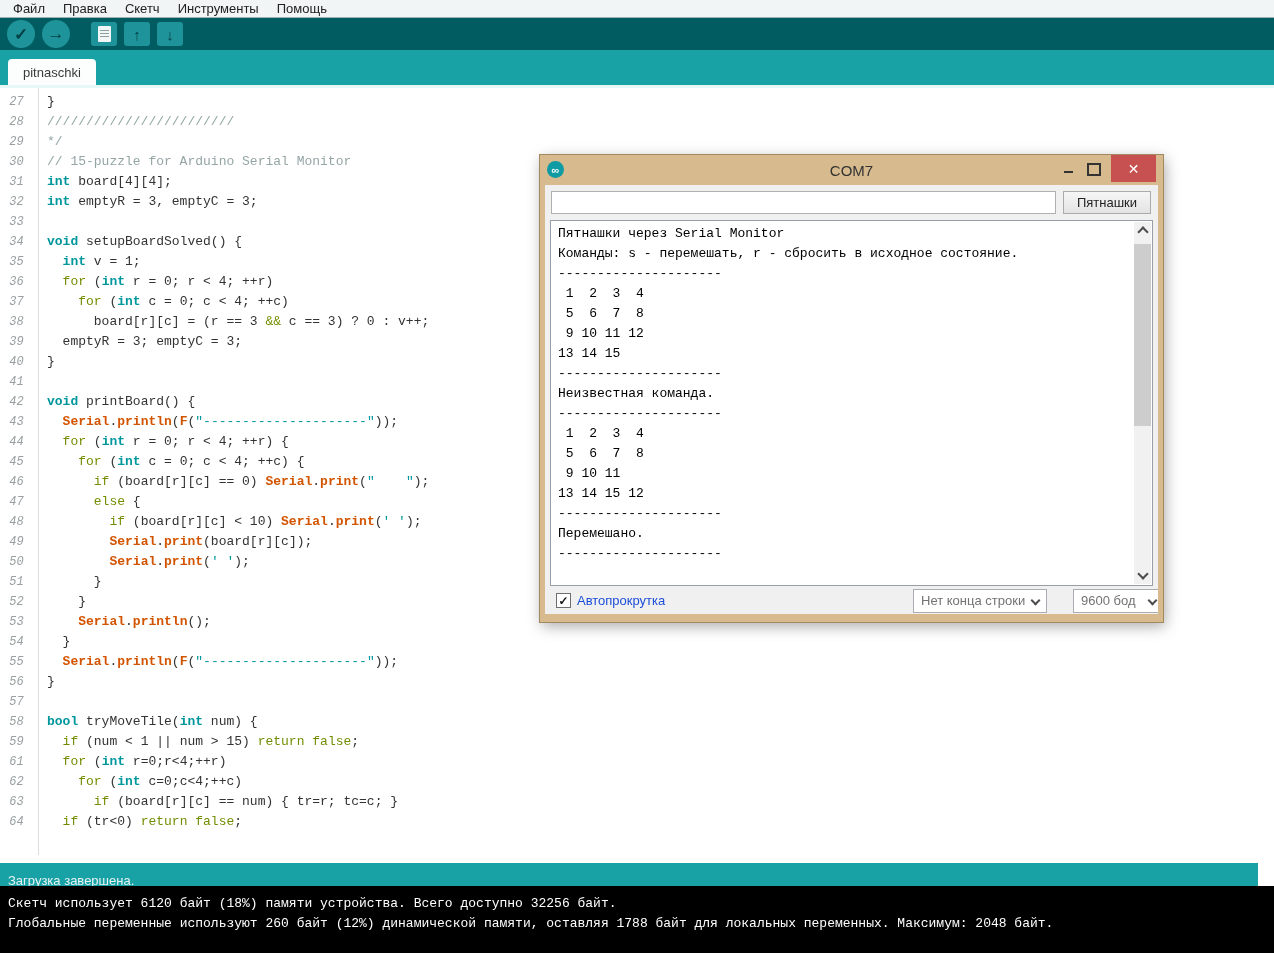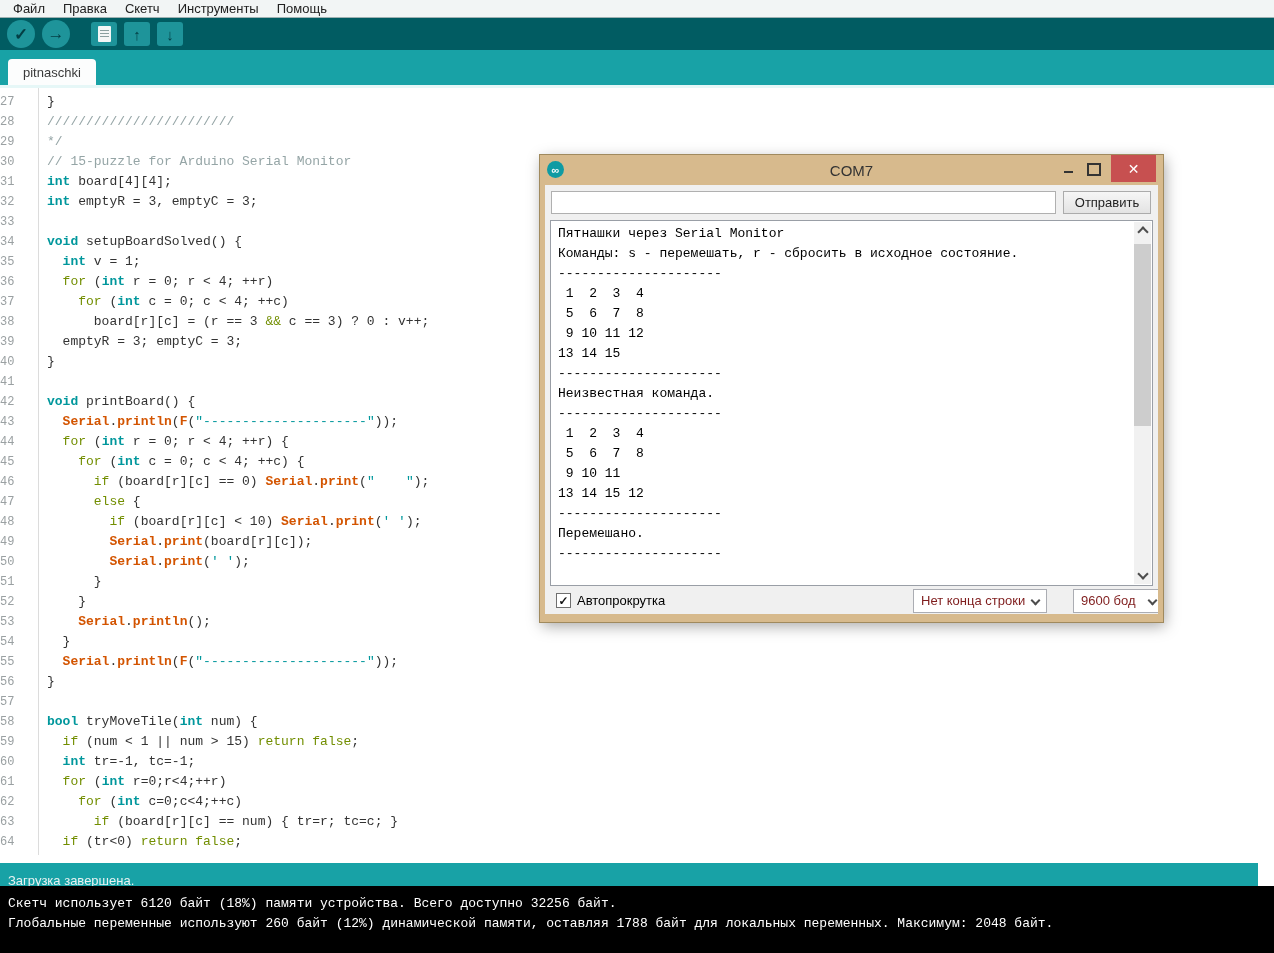--- a/index.html
+++ b/index.html
@@ -30,21 +30,21 @@
   .tab{position:absolute;left:8px;bottom:0;height:26px;background:#fcfdfd;border-radius:4px 4px 0 0;
        padding:0 15px;font-size:13px;color:#3a3a3a;display:flex;align-items:center;}
 
   
   .editor{position:absolute;top:85px;left:0;right:0;height:767px;background:#fff;overflow:hidden;
           border-top:3px solid #e6f7f7;font-family:"Liberation Mono","DejaVu Sans Mono",monospace;
           font-size:13px;}
   .editor::before{content:"";position:absolute;left:38px;top:0;bottom:0;width:1px;background:#dcdcdc;}
   .code-row{display:flex;height:20px;line-height:20px;}
   .code-row.clipped{margin-top:-16px;}
-  .ln{width:33px;flex:none;text-align:left;padding-right:5px;color:#9aa0a2;font-size:12px;}
+  .ln{width:33px;flex:none;text-align:center;padding-right:5px;color:#9aa0a2;font-size:12px;font-style:italic;}
   .codetext{padding-left:9px;white-space:pre;color:#333;}
   .tok-p{color:#333;}
   .tok-t{color:var(--c-keyword_teal);font-weight:bold;}
   .tok-k{color:var(--c-keyword_olive);}
   .tok-o{color:var(--c-keyword_olive);}
   .tok-f{color:var(--c-function_orange);font-weight:bold;}
   .tok-fn{color:var(--c-function_orange);font-weight:bold;}
   .tok-s{color:var(--c-string_teal);}
   .tok-c{color:var(--c-comment_gray);}
 
@@ -90,23 +90,23 @@
   .sm-thumb{position:absolute;left:0;top:22px;width:17px;height:182px;background:#cdcdcd;cursor:pointer;}
   .chev{display:inline-block;width:6px;height:6px;border-right:2px solid #4d4d4d;
         border-bottom:2px solid #4d4d4d;}
   .chev.up{transform:rotate(-135deg);margin-top:3px;}
   .chev.down{transform:rotate(45deg);margin-bottom:3px;}
   .sm-bottom{position:absolute;left:0;right:0;bottom:0;height:27px;background:#f0f0f0;
              display:flex;align-items:center;overflow:hidden;}
   .sm-check{width:13px;height:13px;background:#fff;border:1px solid #6f6f6f;margin-left:11px;
             display:flex;align-items:center;justify-content:center;font-size:12px;font-weight:bold;
             color:#111;cursor:pointer;flex:none;}
-  .sm-checklabel{margin-left:6px;font-size:13px;color:#000000;}
+  .sm-checklabel{margin-left:6px;font-size:13px;color:#1d4ed8;}
   .sm-select{height:22px;background:#fff;border:1px solid #abadb3;display:flex;align-items:center;
-             font-size:13px;color:#7f1d1d;padding:0 20px 0 7px;position:relative;cursor:pointer;flex:none;
+             font-size:13px;color:#737373;padding:0 20px 0 7px;position:relative;cursor:pointer;flex:none;
              white-space:nowrap;}
   .sm-select .chev{position:absolute;right:7px;top:7px;width:5px;height:5px;}
   .sel-ending{margin-left:auto;width:105px;}
   .sel-baud{margin-left:26px;width:62px;margin-right:-6px;}
 </style>
 </head>
 <body>
 
 <div class="app">
 
@@ -275,24 +275,20 @@
         <span class="ln">57</span>
         <span class="codetext"></span>
       </div>
       <div class="code-row">
         <span class="ln">58</span>
         <span class="codetext"><span class="tok-t">bool</span><span class="tok-p"> tryMoveTile(</span><span class="tok-t">int</span><span class="tok-p"> num) {</span></span>
       </div>
       <div class="code-row">
         <span class="ln">59</span>
         <span class="codetext"><span class="tok-p">  </span><span class="tok-k">if</span><span class="tok-p"> (num &lt; 1 || num &gt; 15) </span><span class="tok-k">return</span><span class="tok-p"> </span><span class="tok-k">false</span><span class="tok-p">;</span></span>
-      </div>
-      <div class="code-row">
-        <span class="ln">60</span>
-        <span class="codetext"><span class="tok-p">  </span><span class="tok-t">int</span><span class="tok-p"> tr=-1, tc=-1;</span></span>
       </div>
       <div class="code-row">
         <span class="ln">61</span>
         <span class="codetext"><span class="tok-p">  </span><span class="tok-k">for</span><span class="tok-p"> (</span><span class="tok-t">int</span><span class="tok-p"> r=0;r&lt;4;++r)</span></span>
       </div>
       <div class="code-row">
         <span class="ln">62</span>
         <span class="codetext"><span class="tok-p">    </span><span class="tok-k">for</span><span class="tok-p"> (</span><span class="tok-t">int</span><span class="tok-p"> c=0;c&lt;4;++c)</span></span>
       </div>
       <div class="code-row">
@@ -326,21 +322,21 @@
             <span></span>
           </span>
         <span class="sm-close">
             <span>✕</span>
           </span>
       </span>
     </div>
     <div class="sm-client">
       <div class="sm-inputrow">
         <input class="sm-input" value="" style="">
-        <button class="sm-send">Отправить</button>
+        <button class="sm-send">Пятнашки</button>
       </div>
       <div class="sm-output">
         <div class="sm-lines">
             <div class="sm-line">Пятнашки через Serial Monitor</div>
             <div class="sm-line">Команды: s - перемешать, r - сбросить в исходное состояние.</div>
             <div class="sm-line">---------------------</div>
             <div class="sm-line"> 1  2  3  4</div>
             <div class="sm-line"> 5  6  7  8</div>
             <div class="sm-line"> 9 10 11 12</div>
             <div class="sm-line">13 14 15</div>

